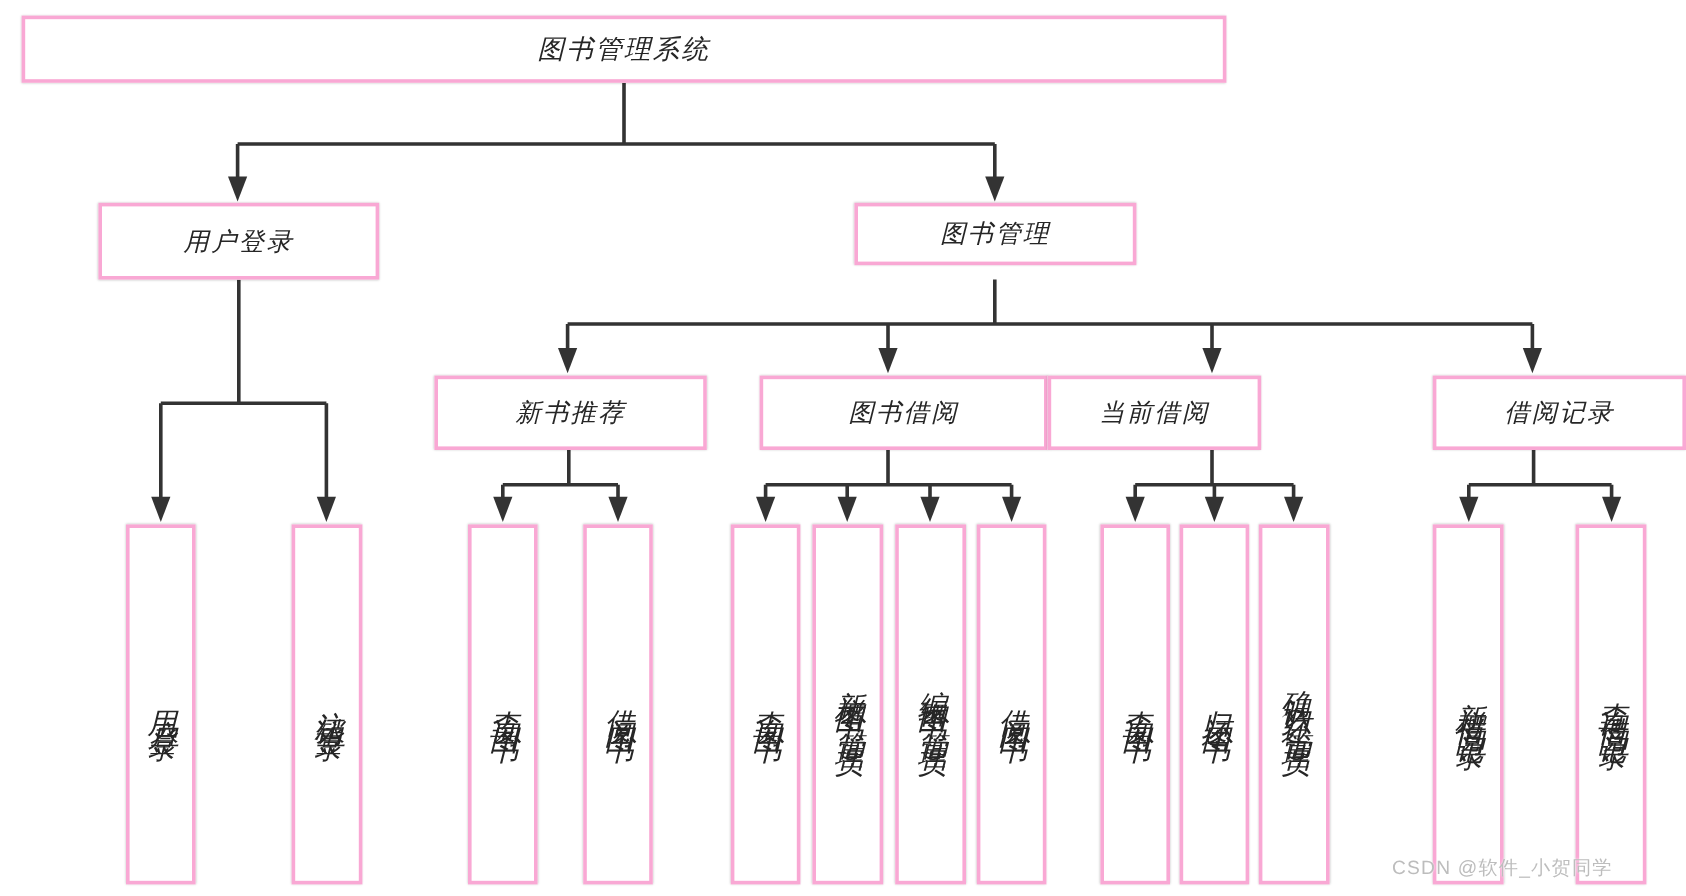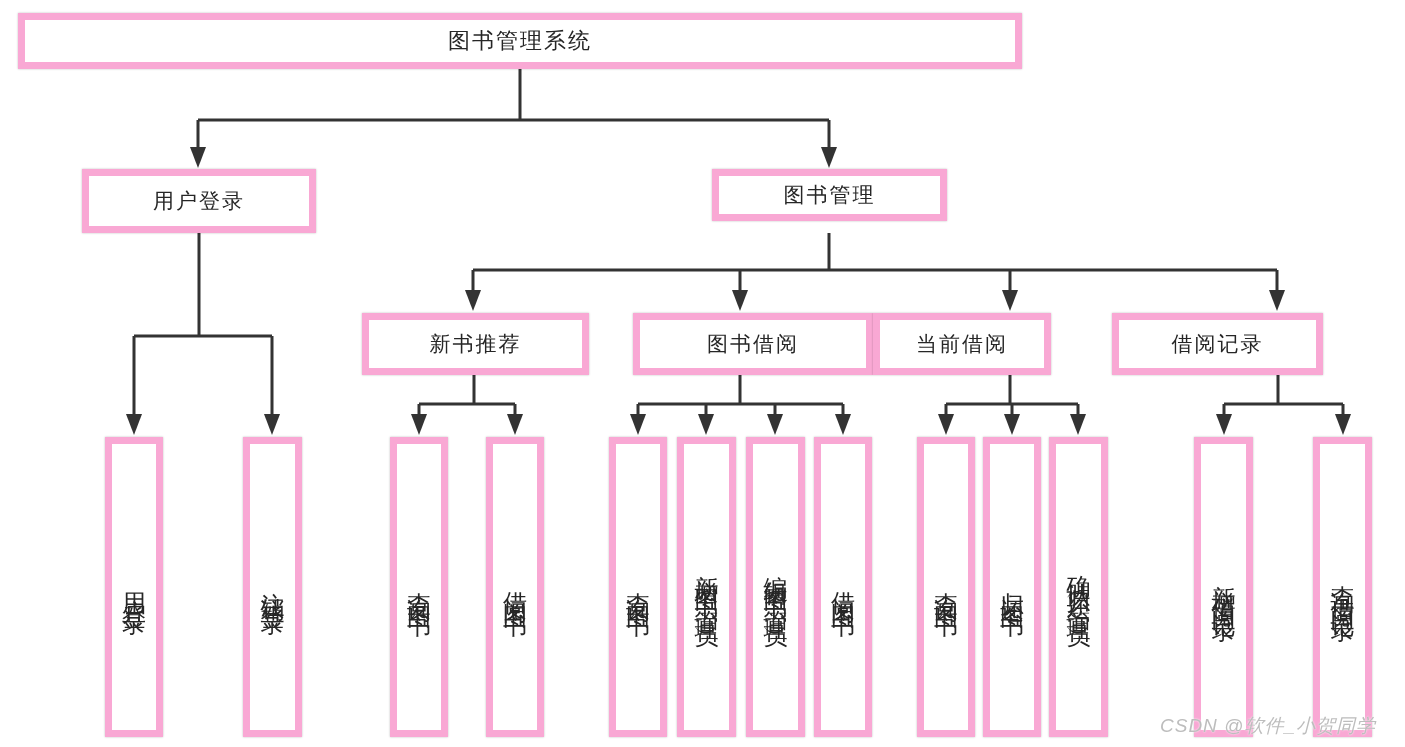--- a/index.html
+++ b/index.html
@@ -7,41 +7,41 @@
     position:relative;
     width:1405px; height:747px;
     background:#ffffff;
     font-family:"Liberation Sans", sans-serif;
     overflow:hidden;
   }
   svg.wires { position:absolute; left:0; top:0; width:1405px; height:747px; }
   .box {
     position:absolute;
     background:#ffffff;
-    border:7px solid #f9a8d4;
+    border:3px solid #f9a8d4;
     box-sizing:border-box;
     display:flex; align-items:center; justify-content:center;
     box-shadow:0 0 2px rgba(0,0,0,0.25);
+    font-style:italic;
   }
   .box.h .lbl {
     font-size:21px; color:#262626; letter-spacing:2px; white-space:nowrap;
   }
   .box.h.root .lbl { font-size:22px; }
   .box.v .lbl {
     writing-mode:vertical-rl;
     text-orientation:mixed;
     font-size:24px; color:#262626;
     letter-spacing:7px; line-height:1;
   }
   .watermark {
     position:absolute; left:1160px; top:713px;
-    font-size:19px; color:#bdbdbd; letter-spacing:1px;
+    font-size:16px; color:#bdbdbd; letter-spacing:1px;
     z-index:6; white-space:nowrap;
     text-shadow:0 0 2px #ffffff;
-    font-style:italic;
   }
 </style>
 </head>
 <body>
 
 <div class="stage">
 
   <svg class="wires" viewBox="0 0 1405 747">
     <defs>
       <polygon id="arw" points="-8,-21 8,-21 0,0" fill="#333333"></polygon>
@@ -94,21 +94,21 @@
 
   <div class="box h" style="left:362px;top:313px;width:227px;height:62px">
     <span class="lbl">新书推荐</span>
   </div>
   <div class="box h" style="left:633px;top:313px;width:240px;height:62px">
     <span class="lbl">图书借阅</span>
   </div>
   <div class="box h" style="left:873px;top:313px;width:178px;height:62px">
     <span class="lbl">当前借阅</span>
   </div>
-  <div class="box h" style="left:1112px;top:313px;width:211px;height:62px">
+  <div class="box h" style="left:1194px;top:313px;width:211px;height:62px">
     <span class="lbl">借阅记录</span>
   </div>
 
   <div class="box v" style="left:105px;top:437px;width:58px;height:300px">
     <span class="lbl">用户登录</span>
   </div>
   <div class="box v" style="left:243px;top:437px;width:59px;height:300px">
     <span class="lbl">注销登录</span>
   </div>
 

